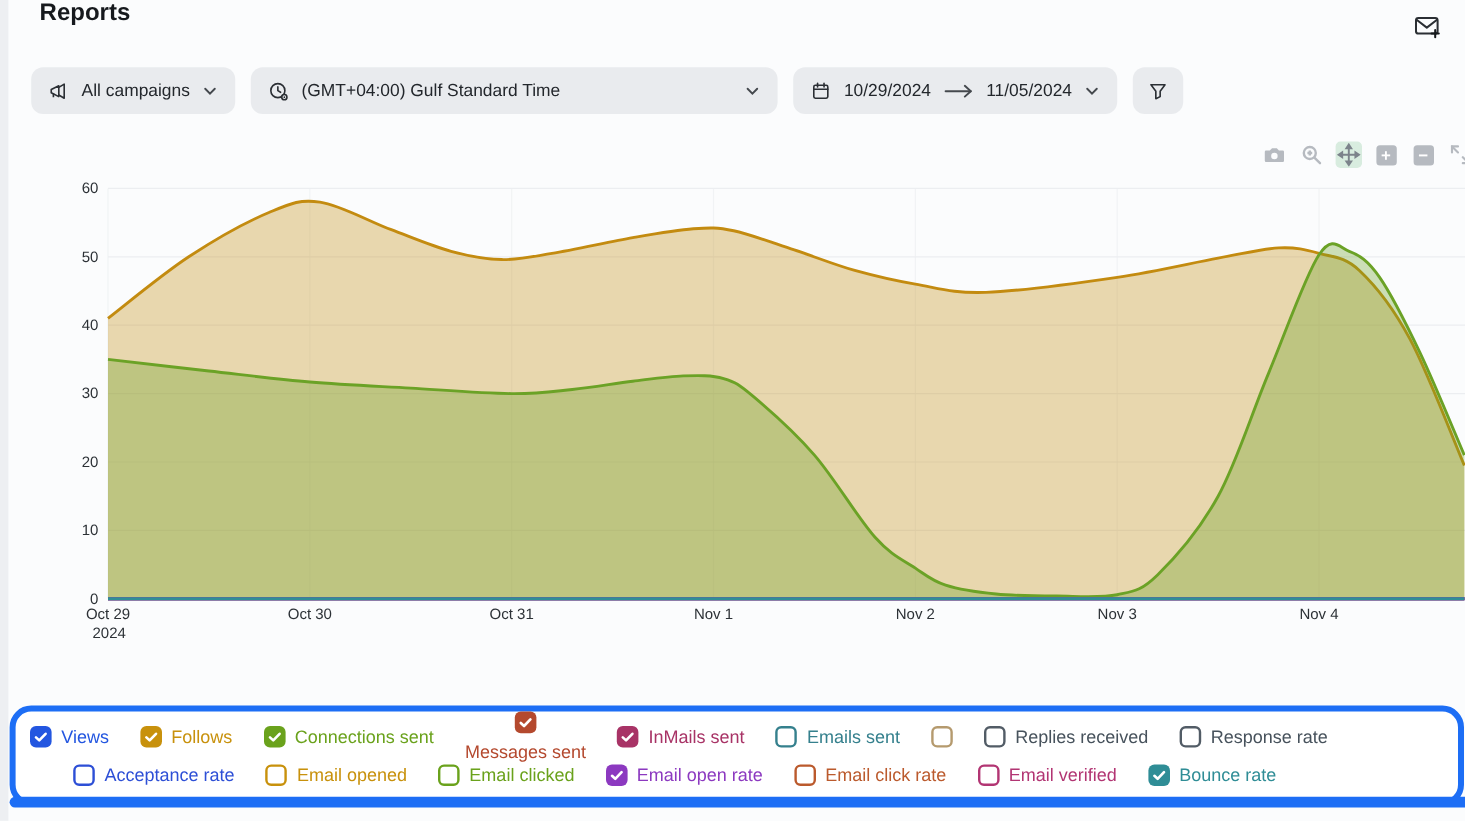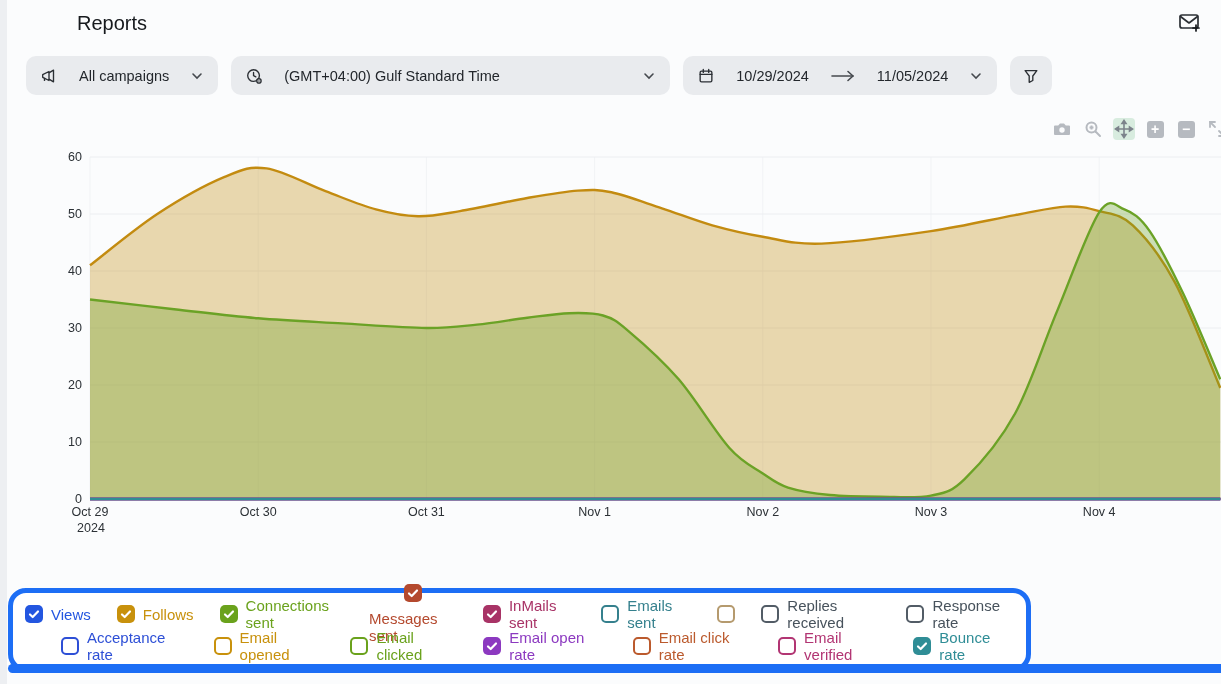--- a/index.html
+++ b/index.html
@@ -1,45 +1,45 @@
 <!DOCTYPE html>
 <html><head>
 <meta charset="utf-8">
 <style>
   * { margin:0; padding:0; box-sizing:border-box; }
   html,body { width:1221px; height:684px; overflow:hidden;
     font-family:"Liberation Sans", sans-serif; background:#fbfcfd; }
   .left-strip { position:absolute; left:0; top:0; width:7px; height:684px; background:#edeff2; }
 
   
-  .page-title { position:absolute; left:33px; top:12px; font-size:20px; font-weight:normal; color:#16191d;margin-left:44px; }
+  .page-title { position:absolute; left:33px; top:0; font-size:20px; font-weight:bold; color:#16191d; }
   .mail-btn { position:absolute; right:18px; top:9px; width:28px; height:28px; cursor:pointer;
     display:flex; align-items:center; justify-content:center; background:transparent; border:none; }
 
   
   .filters { position:absolute; left:26px; top:56px; display:flex; gap:13px; align-items:center; }
   .chip { height:39px; background:#e9ebee; border-radius:10px; display:flex; align-items:center;
-    gap:21px; padding:0 14px; font-size:14.5px; color:#23272c; cursor:pointer; white-space:nowrap; }
+    gap:10px; padding:0 14px; font-size:14.5px; color:#23272c; cursor:pointer; white-space:nowrap; }
   .chip .grow { flex:1; }
   .chip-tz { width:439px; }
   .chip-icon { display:flex; align-items:center; }
   .chip-funnel { width:42px; justify-content:center; padding:0; }
 
   
   .chart-card { position:absolute; left:0; top:105px; width:1221px; height:445px; background:transparent; }
   .chart-svg { position:absolute; left:0; top:5px; }
   .modebar { position:absolute; top:13px; right:-7px; display:flex; gap:9px; align-items:center; }
   .mb-icon { width:22px; height:22px; display:flex; align-items:center; justify-content:center;
     border-radius:4px; cursor:pointer; }
   .mb-icon.active { background:#d8ecdf; }
   .mb-sq { width:17px; height:17px; background:#b6bac0; border-radius:3px; color:#fff;
     font-size:14px; font-weight:bold; line-height:16px; text-align:center; }
 
   
-  .legend-box { position:absolute; left:8px; top:588px; width:1023px; background:#ffffff;
+  .legend-box { position:absolute; left:8px; top:588px; width:1212px; background:#ffffff;
     border:5px solid #1d6ef5; border-radius:18px; padding:5px 12px; }
   .legend-row { display:flex; align-items:center; gap:26px; height:32px; }
   .legend-item { display:flex; align-items:center; gap:8px; cursor:pointer; font-size:15px; }
   .cbx { width:18px; height:18px; border-radius:5px; display:flex; align-items:center;
     justify-content:center; flex:none; }
   .cbx.unchecked { background:#fff; border:2px solid currentColor; }
   .cbx.checked { color:#fff !important; }
   .cbx svg { display:block; }
 
   .bottom-bar { position:absolute; left:8px; top:664px; width:1213px; height:9px;

